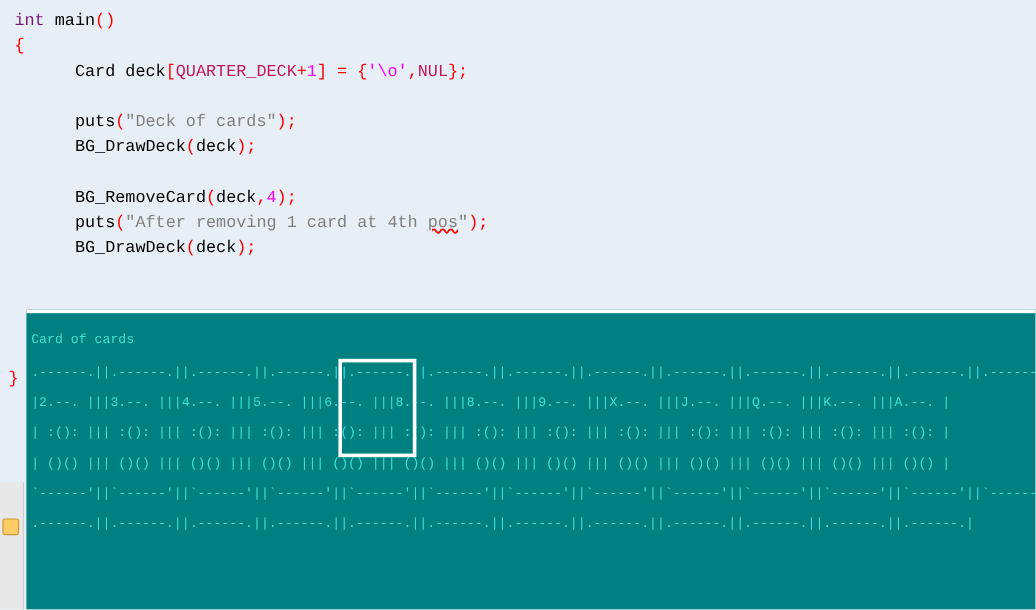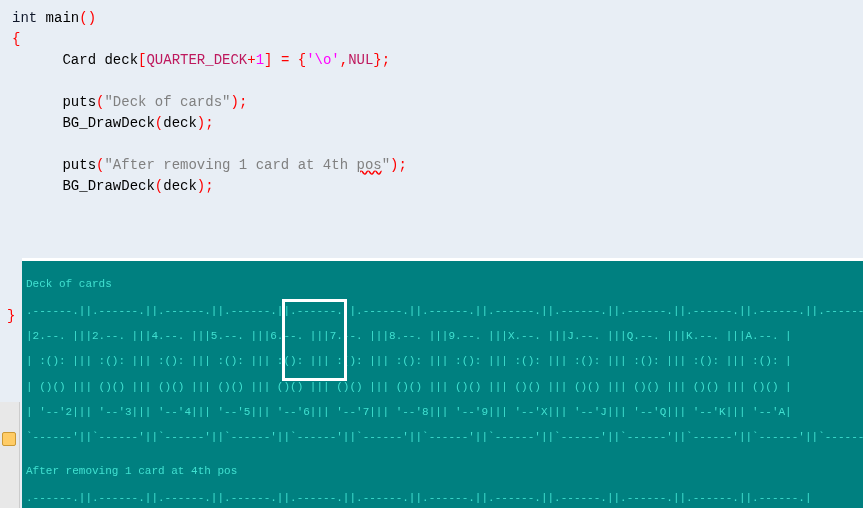--- a/index.html
+++ b/index.html
@@ -11,21 +11,21 @@
     height: 508px;
     overflow: hidden;
     position: relative;
   }
   .code-area {
     background: #e8eef5;
     padding: 8px 12px;
     line-height: 1.5;
   }
   .code-line { white-space: pre; }
-  .kw { color: #0f172a; }
+  .kw { color: #701a75; }
   .fn { color: #000000; }
   .paren { color: #ff0000; }
   .brace { color: #ff0000; }
   .id { color: #000000; font-family: Liberation Mono, monospace; }
   .macro { color: #be185d; }
   .num { color: #ff00ff; }
   .str { color: #808080; }
   .op { color: #ff0000; }
   .call { color: #000000; }
   .underline-err {
@@ -84,35 +84,34 @@
 <body>
 
 <div class="code-area">
   <div class="code-line"><span class="kw">int</span><span class="fn"> main</span><span class="paren">()</span></div>
   <div class="code-line"><span class="brace">{</span></div>
   <div class="code-line"><span>      </span><span class="id">Card deck</span><span class="op">[</span><span class="macro">QUARTER_DECK</span><span class="op">+</span><span class="num">1</span><span class="op">]</span><span class="op"> = </span><span class="brace">{</span><span class="num">'\o'</span><span class="op">,</span><span class="macro">NUL</span><span class="brace">}</span><span class="op">;</span></div>
   <div class="code-line"><span> </span></div>
   <div class="code-line"><span>      </span><span class="call">puts</span><span class="paren">(</span><span class="str">"Deck of cards"</span><span class="paren">)</span><span class="op">;</span></div>
   <div class="code-line"><span>      </span><span class="call">BG_DrawDeck</span><span class="paren">(</span><span class="id">deck</span><span class="paren">)</span><span class="op">;</span></div>
   <div class="code-line"><span> </span></div>
+  <div class="code-line"><span>      </span><span class="call">BG_RemoveCard</span><span class="paren">(</span><span class="id">deck</span><span class="op">,</span><span class="num">4</span><span class="paren">)</span><span class="op">;</span></div>
   <div class="code-line"><span>      </span><span class="call">puts</span><span class="paren">(</span><span class="str">"After removing 1 card at 4th </span><span class="str underline-err">pos</span><span class="str">"</span><span class="paren">)</span><span class="op">;</span></div>
   <div class="code-line"><span>      </span><span class="call">BG_DrawDeck</span><span class="paren">(</span><span class="id">deck</span><span class="paren">)</span><span class="op">;</span></div>
 </div>
 
 <div class="close-brace-margin">}</div>
 
 <div class="terminal">
-<div class="term-title">Deck of cards</div>
+<div class="term-title">Card of cards</div>
 <div>.------.||.------.||.------.||.------.||.------.||.------.||.------.||.------.||.------.||.------.||.------.||.------.||.------.|</div>
-<div>|2.--. |||2.--. |||4.--. |||5.--. |||6.--. |||7.--. |||8.--. |||9.--. |||X.--. |||J.--. |||Q.--. |||K.--. |||A.--. |</div>
+<div>|2.--. |||3.--. |||4.--. |||5.--. |||6.--. |||8.--. |||8.--. |||9.--. |||X.--. |||J.--. |||Q.--. |||K.--. |||A.--. |</div>
 <div>| :(): ||| :(): ||| :(): ||| :(): ||| :(): ||| :(): ||| :(): ||| :(): ||| :(): ||| :(): ||| :(): ||| :(): ||| :(): |</div>
 <div>| ()() ||| ()() ||| ()() ||| ()() ||| ()() ||| ()() ||| ()() ||| ()() ||| ()() ||| ()() ||| ()() ||| ()() ||| ()() |</div>
-<div>| '--'2||| '--'3||| '--'4||| '--'5||| '--'6||| '--'7||| '--'8||| '--'9||| '--'X||| '--'J||| '--'Q||| '--'K||| '--'A|</div>
 <div>`------'||`------'||`------'||`------'||`------'||`------'||`------'||`------'||`------'||`------'||`------'||`------'||`------'</div>
-<div class="term-title" style="margin-top:8px">After removing 1 card at 4th pos</div>
 <div>.------.||.------.||.------.||.------.||.------.||.------.||.------.||.------.||.------.||.------.||.------.||.------.|</div>
 
 
 
 
 
 </div>
 
 <div class="highlight-box" id="hlbox" style="left: 282px; top: 299px; width: 65px; height: 82px;"></div>
 

